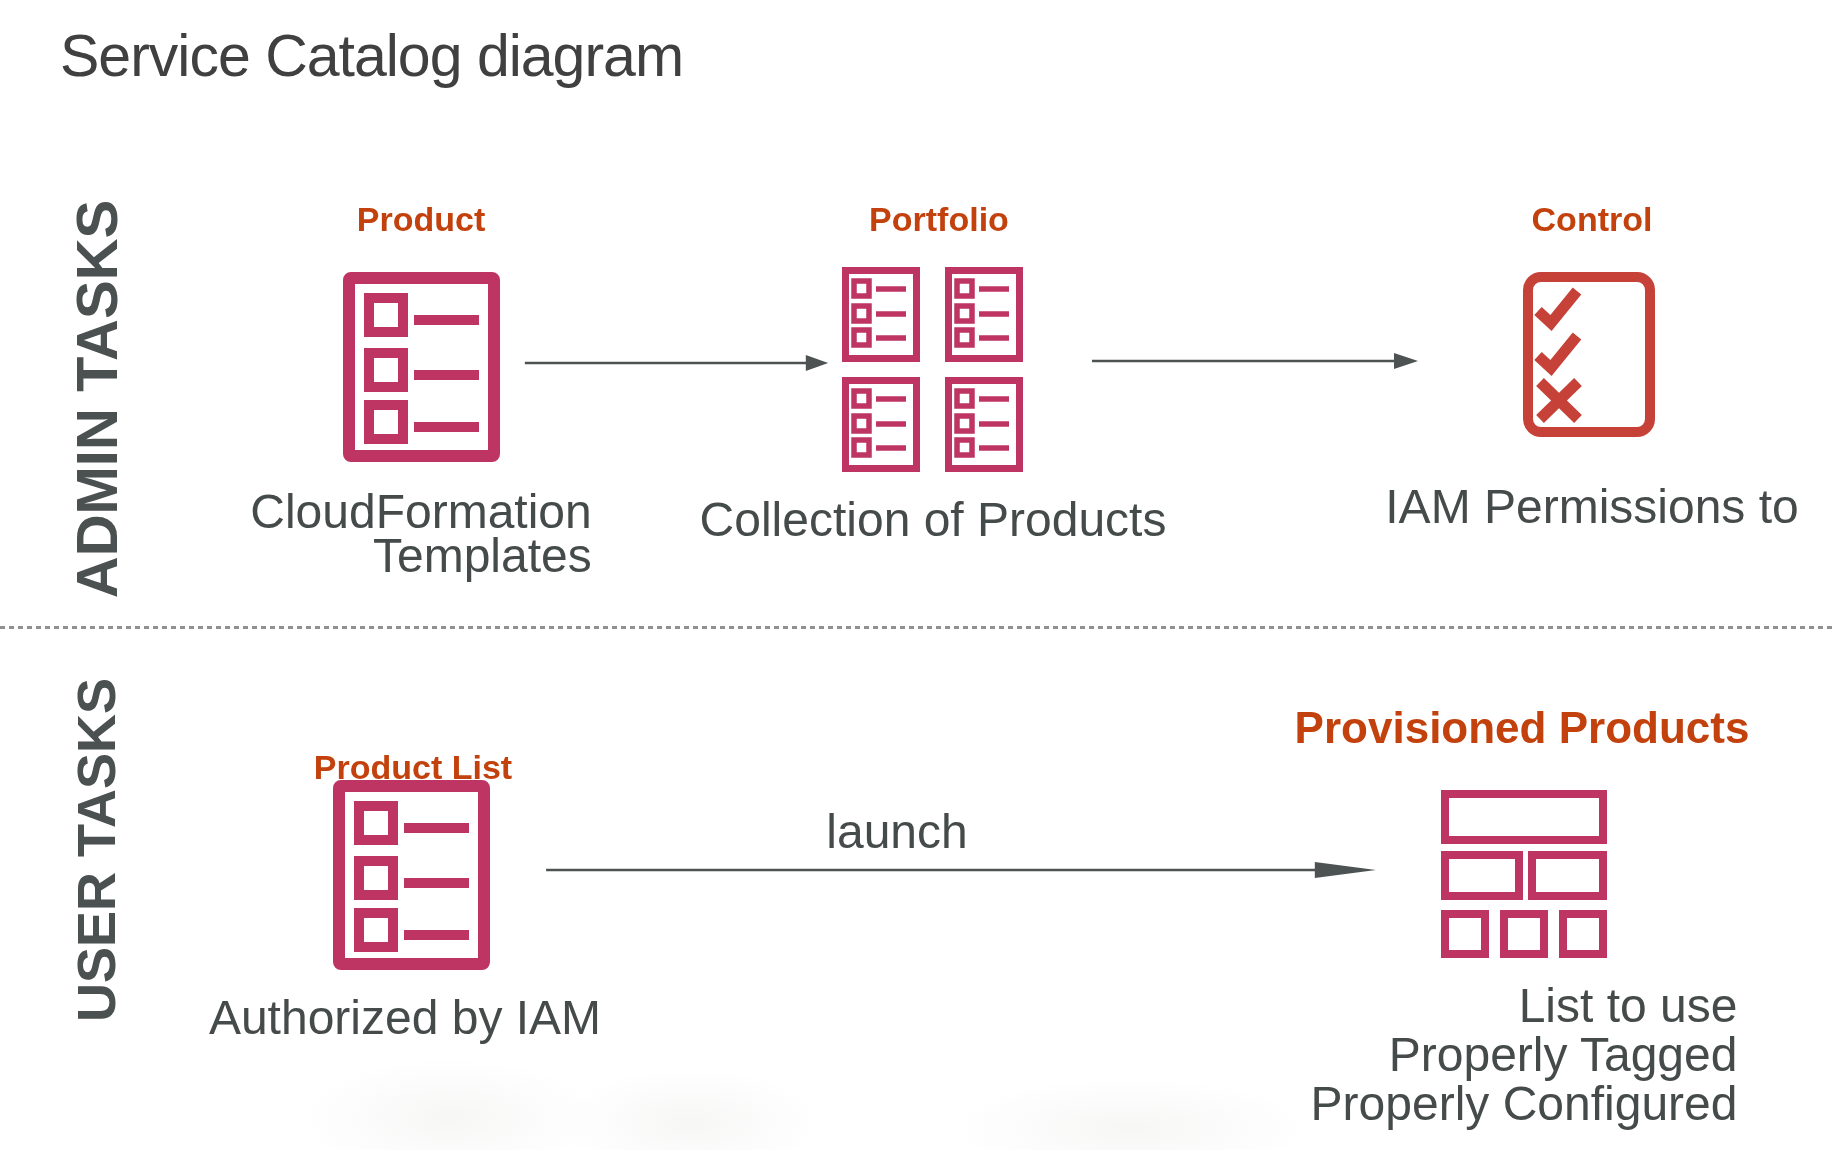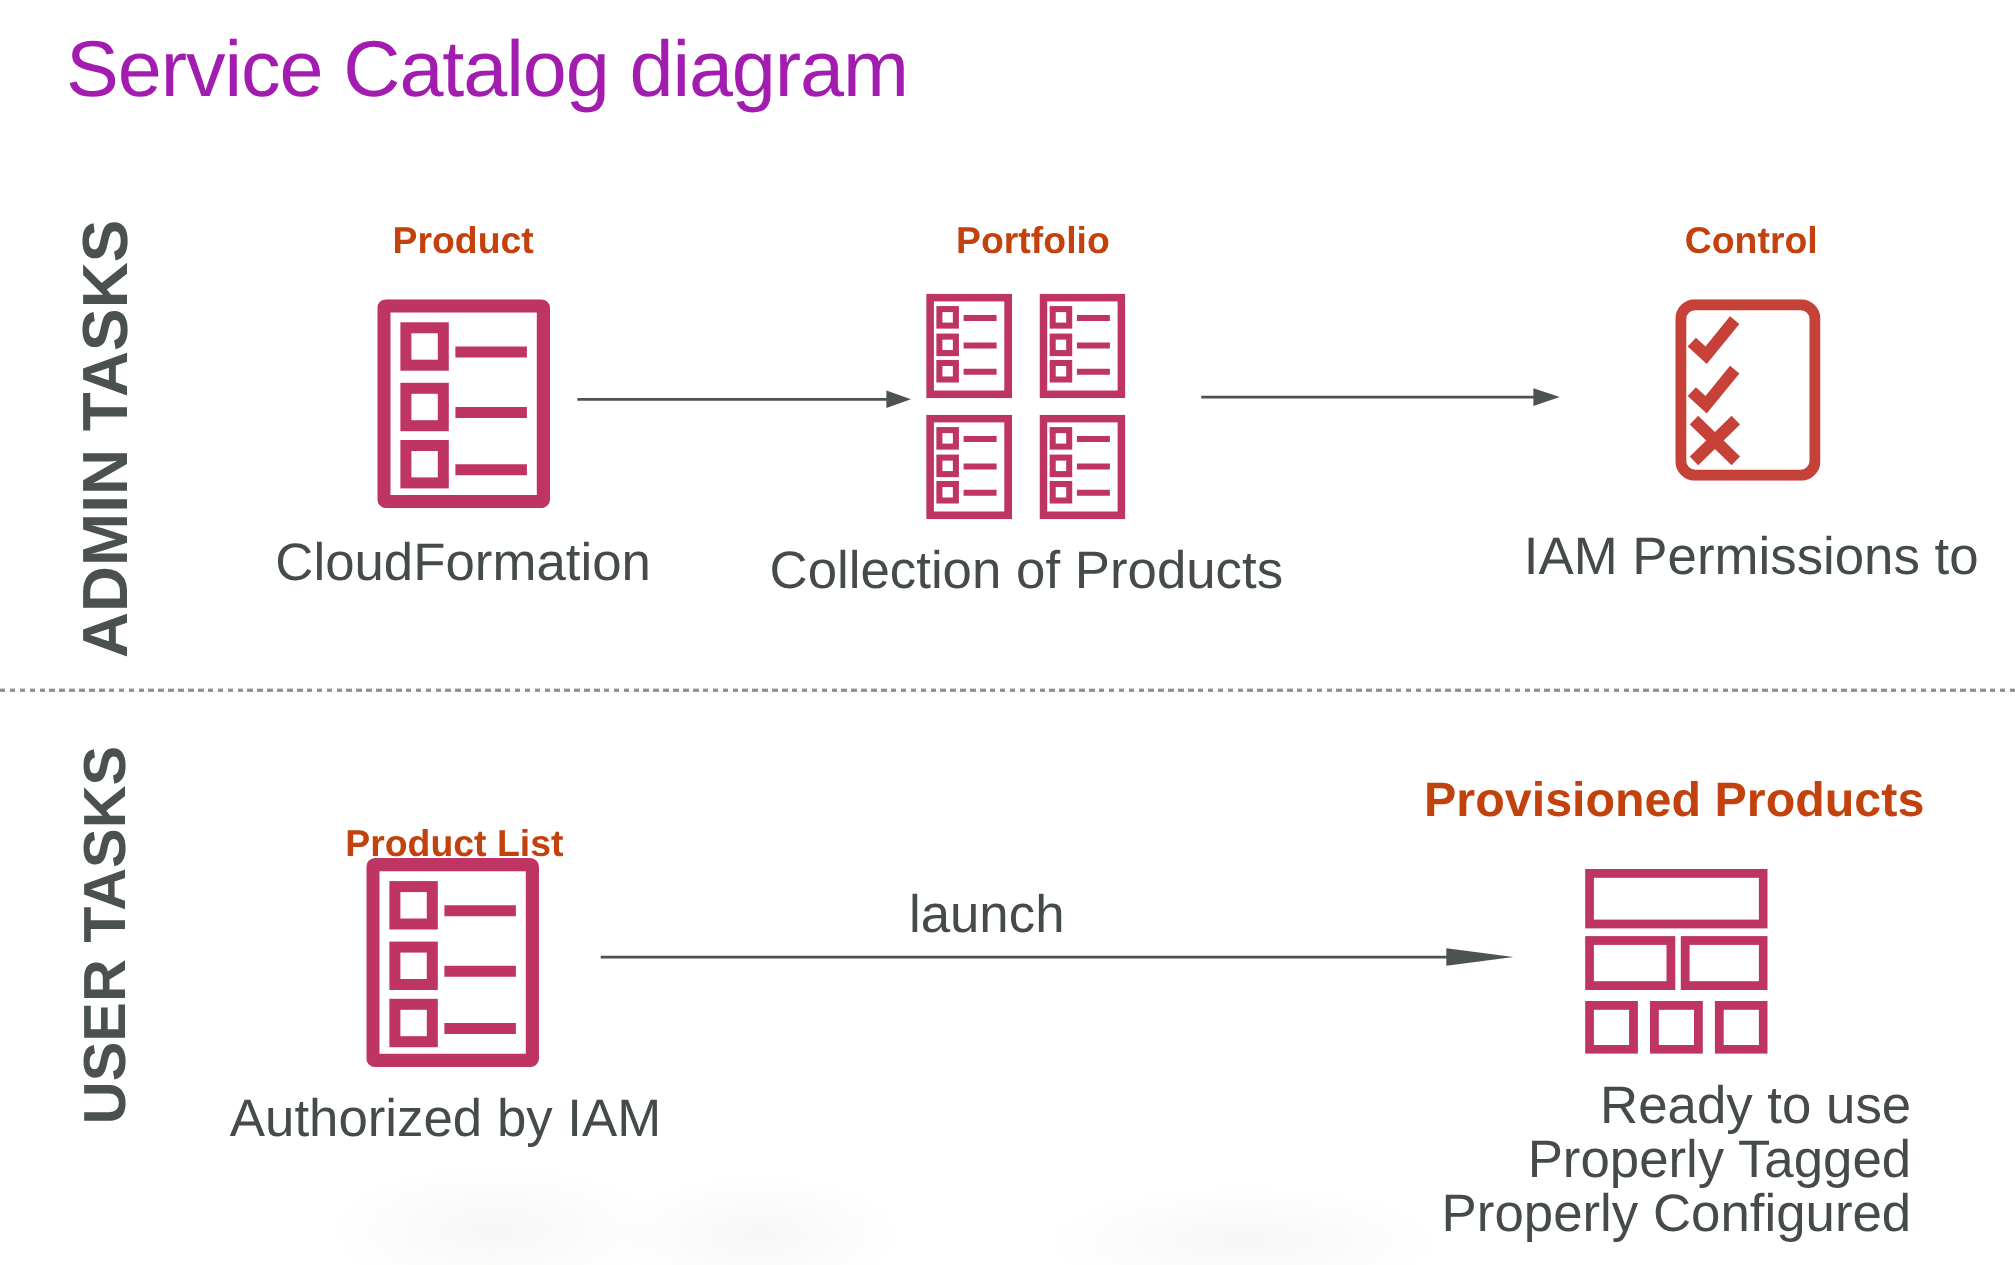--- a/index.html
+++ b/index.html
@@ -6,22 +6,22 @@
   body {
     width: 1832px; height: 1150px; overflow: hidden;
     background: #ffffff;
     font-family: "Liberation Sans", sans-serif;
     --crimson: #be3462; --red: #c64137; --text: #454b4a; --arrow: #4d5352;
   }
   .slide { position: relative; width: 1832px; height: 1150px; background: #fff; }
 
   .title {
     position: absolute; left: 60px; top: 27px; margin: 0;
-    font-size: 72px; font-weight: 300; letter-spacing: -1px;
-    line-height: 1; color: #a21caf; white-space: nowrap;
+    font-size: 59px; font-weight: 300; letter-spacing: -1px;
+    line-height: 1; color: #404040; white-space: nowrap;
   }
 
   .vlabel {
     position: absolute; font-weight: 700; color: #4a5150; white-space: nowrap;
     transform: translate(-50%,-50%) rotate(-90deg);
   }
   .vlabel.admin { left: 96px; top: 399px; font-size: 58px; }
   .vlabel.user  { left: 96px; top: 850px; font-size: 54px; }
 
   .item-title {
@@ -119,20 +119,21 @@
 
   <div class="vlabel admin">ADMIN TASKS</div>
   <div class="vlabel user">USER TASKS</div>
 
   <div class="item-title" style="left:421px; top:200px;">Product</div>
   <svg class="icon icon-crimson" style="left:343px; top:272px;" width="157" height="190">
       <use href="#sym-list-doc"></use>
     </svg>
   <div class="caption" style="left:421px; top:490px;">
     <span>CloudFormation</span>
+    <span>Templates</span>
   </div>
 
   <svg class="arrow-svg" style="left:523px; top:352px; color:var(--arrow);" width="307" height="22" viewBox="0 0 330 22" preserveAspectRatio="none">
       <use href="#sym-arrow"></use>
     </svg>
 
   <div class="item-title" style="left:939px; top:200px;">Portfolio</div>
   <div class="portfolio-grid">
     <svg class="icon-crimson" width="78" height="95">
         <use href="#sym-mini-list"></use>
@@ -176,21 +177,21 @@
   <div class="caption" style="left:897px; top:810px;">launch</div>
   <svg class="arrow-svg" style="left:541px; top:859px; color:var(--arrow);" width="840" height="22" viewBox="0 0 330 22" preserveAspectRatio="none">
       <use href="#sym-arrow"></use>
     </svg>
 
   <div class="item-title big" style="left:1522px; top:703px;">Provisioned Products</div>
   <svg class="icon icon-crimson" style="left:1441px; top:790px;" width="166" height="168">
       <use href="#sym-bricks"></use>
     </svg>
   <div class="caption wide" style="left:1524px; top:981px;">
-    <span>Ready to use</span>
+    <span>List to use</span>
     <span>Properly Tagged</span>
     <span>Properly Configured</span>
   </div>
 
   <div class="smudge" style="left:300px; top:1058px; width:300px; height:120px;"></div>
   <div class="smudge" style="left:560px; top:1068px; width:260px; height:110px;"></div>
   <div class="smudge" style="left:950px; top:1078px; width:360px; height:100px;"></div>
 
 </div>
 

